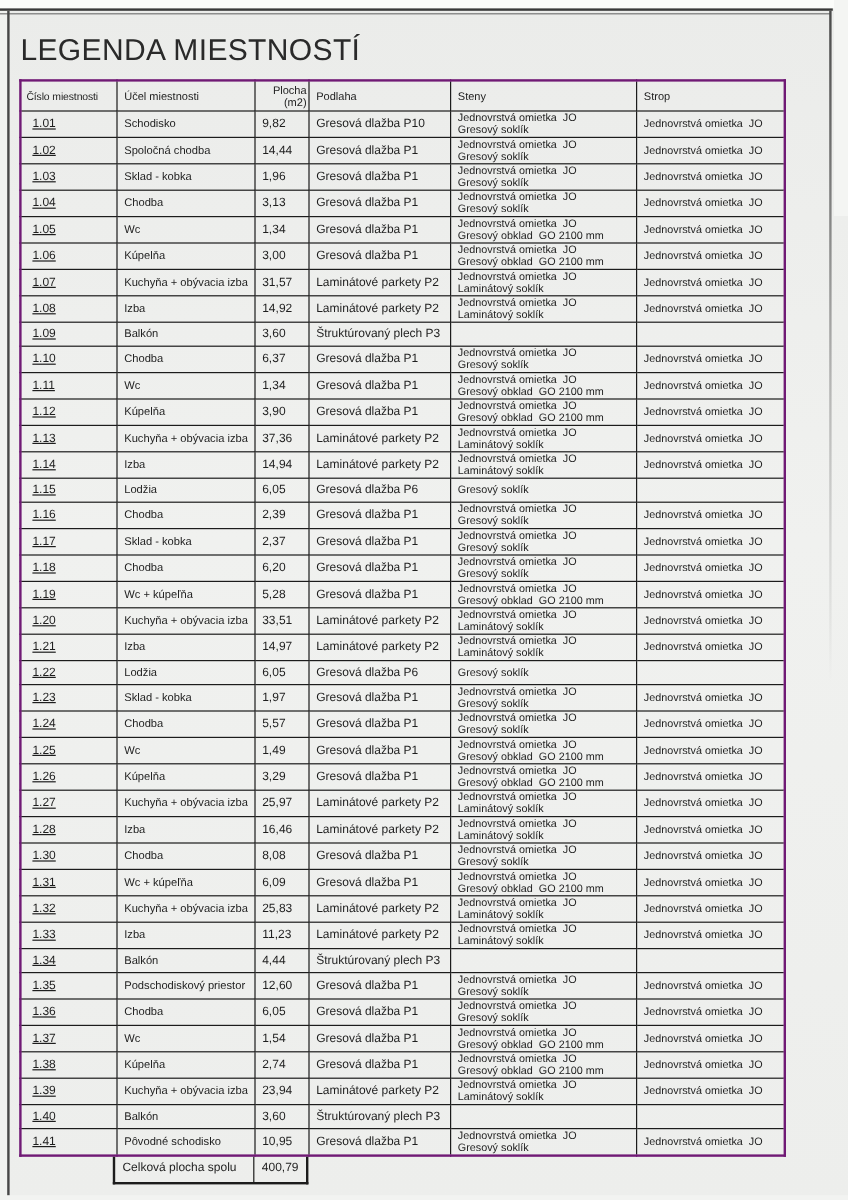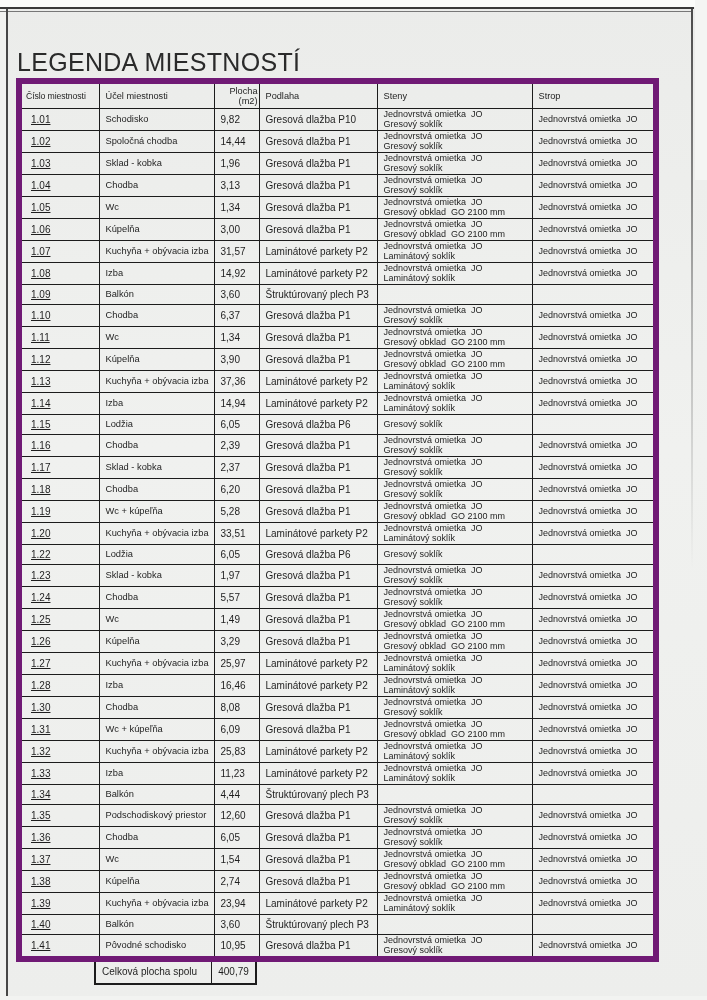--- a/index.html
+++ b/index.html
@@ -19,28 +19,27 @@
   .left-line{position:absolute;left:6px;top:9px;width:2px;height:991px;background:#474747;}
   .right-white{position:absolute;left:695px;top:0;width:12px;height:180px;background:#f4f5f3;}
   .right-line{
     position:absolute;left:691px;top:9px;width:2px;height:560px;
     background:linear-gradient(180deg,#4a4a4a 0%,rgba(110,110,110,0.45) 55%,rgba(110,110,110,0) 100%);
   }
   .bottom-strip{position:absolute;left:0;top:996px;width:707px;height:4px;background:#f2f3f1;}
 
   .title{
     position:absolute;left:17px;top:28px;
-    font-size:25px;color:#2a2a2a;letter-spacing:0.3px;font-weight:500;margin-top:20px;
+    font-size:25px;color:#2a2a2a;letter-spacing:0.3px;font-weight:500;
   }
 
   .tbl-wrap{position:absolute;left:16px;top:66px;}
   table.tbl{
     border-collapse:collapse;table-layout:fixed;width:637px;
-    border:6px solid #701a75;
-    margin-top:12px;
+    border:2px solid #701a75;
   }
   .tbl th,.tbl td{
     border:1px solid #1c1c1c;vertical-align:middle;color:#1e1e1e;
     overflow:hidden;box-sizing:border-box;
   }
   .tbl th{
     height:24px;font-weight:normal;font-size:9.2px;
     white-space:pre-line;text-align:left;padding:2px 2px 2px 6px;line-height:10px;
   }
   .tbl th.c0{font-size:8.7px;padding-left:4px;letter-spacing:-0.1px;}
@@ -512,20 +511,41 @@
           <td class="c4">
             <div class="line">Jednovrstvá omietka  JO</div>
             <div class="line">Laminátový soklík</div>
           </td>
           <td class="c5">
             <div class="line">Jednovrstvá omietka  JO</div>
           </td>
         </tr>
         <tr>
           <td class="c0">
+            <div class="line">1.21</div>
+          </td>
+          <td class="c1">
+            <div class="line">Izba</div>
+          </td>
+          <td class="c2">
+            <div class="line">14,97</div>
+          </td>
+          <td class="c3">
+            <div class="line">Laminátové parkety P2</div>
+          </td>
+          <td class="c4">
+            <div class="line">Jednovrstvá omietka  JO</div>
+            <div class="line">Laminátový soklík</div>
+          </td>
+          <td class="c5">
+            <div class="line">Jednovrstvá omietka  JO</div>
+          </td>
+        </tr>
+        <tr>
+          <td class="c0">
             <div class="line">1.22</div>
           </td>
           <td class="c1">
             <div class="line">Lodžia</div>
           </td>
           <td class="c2">
             <div class="line">6,05</div>
           </td>
           <td class="c3">
             <div class="line">Gresová dlažba P6</div>

